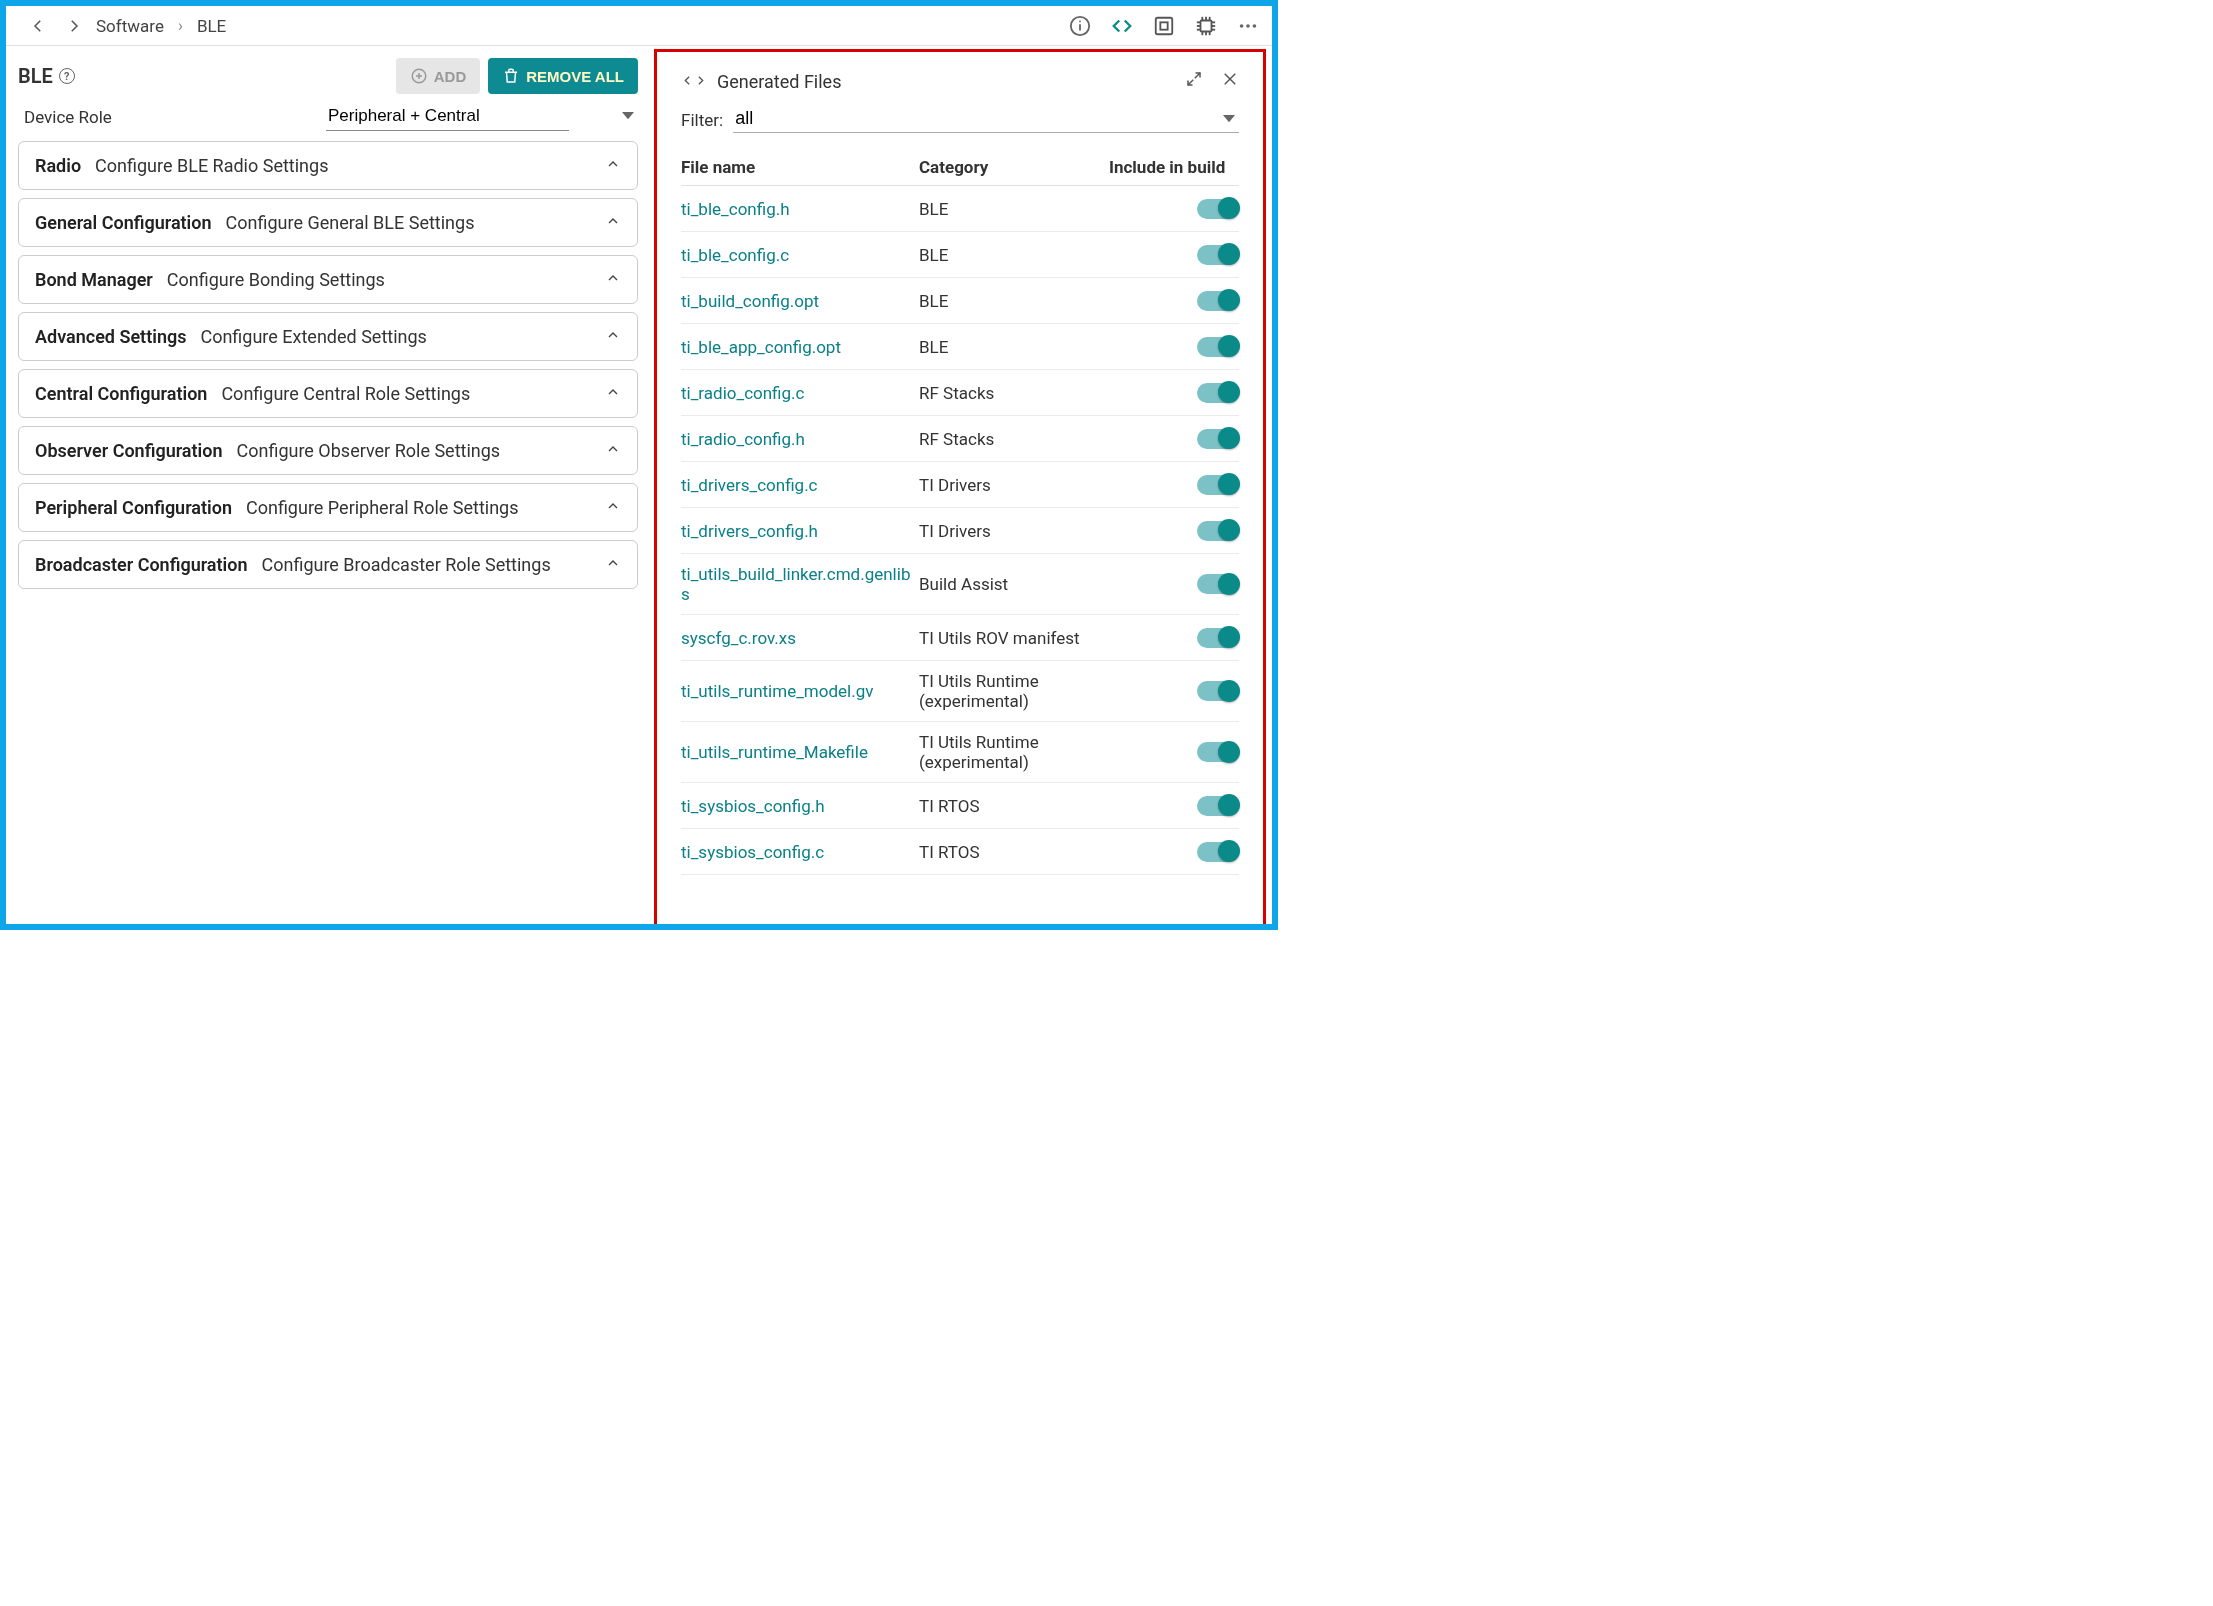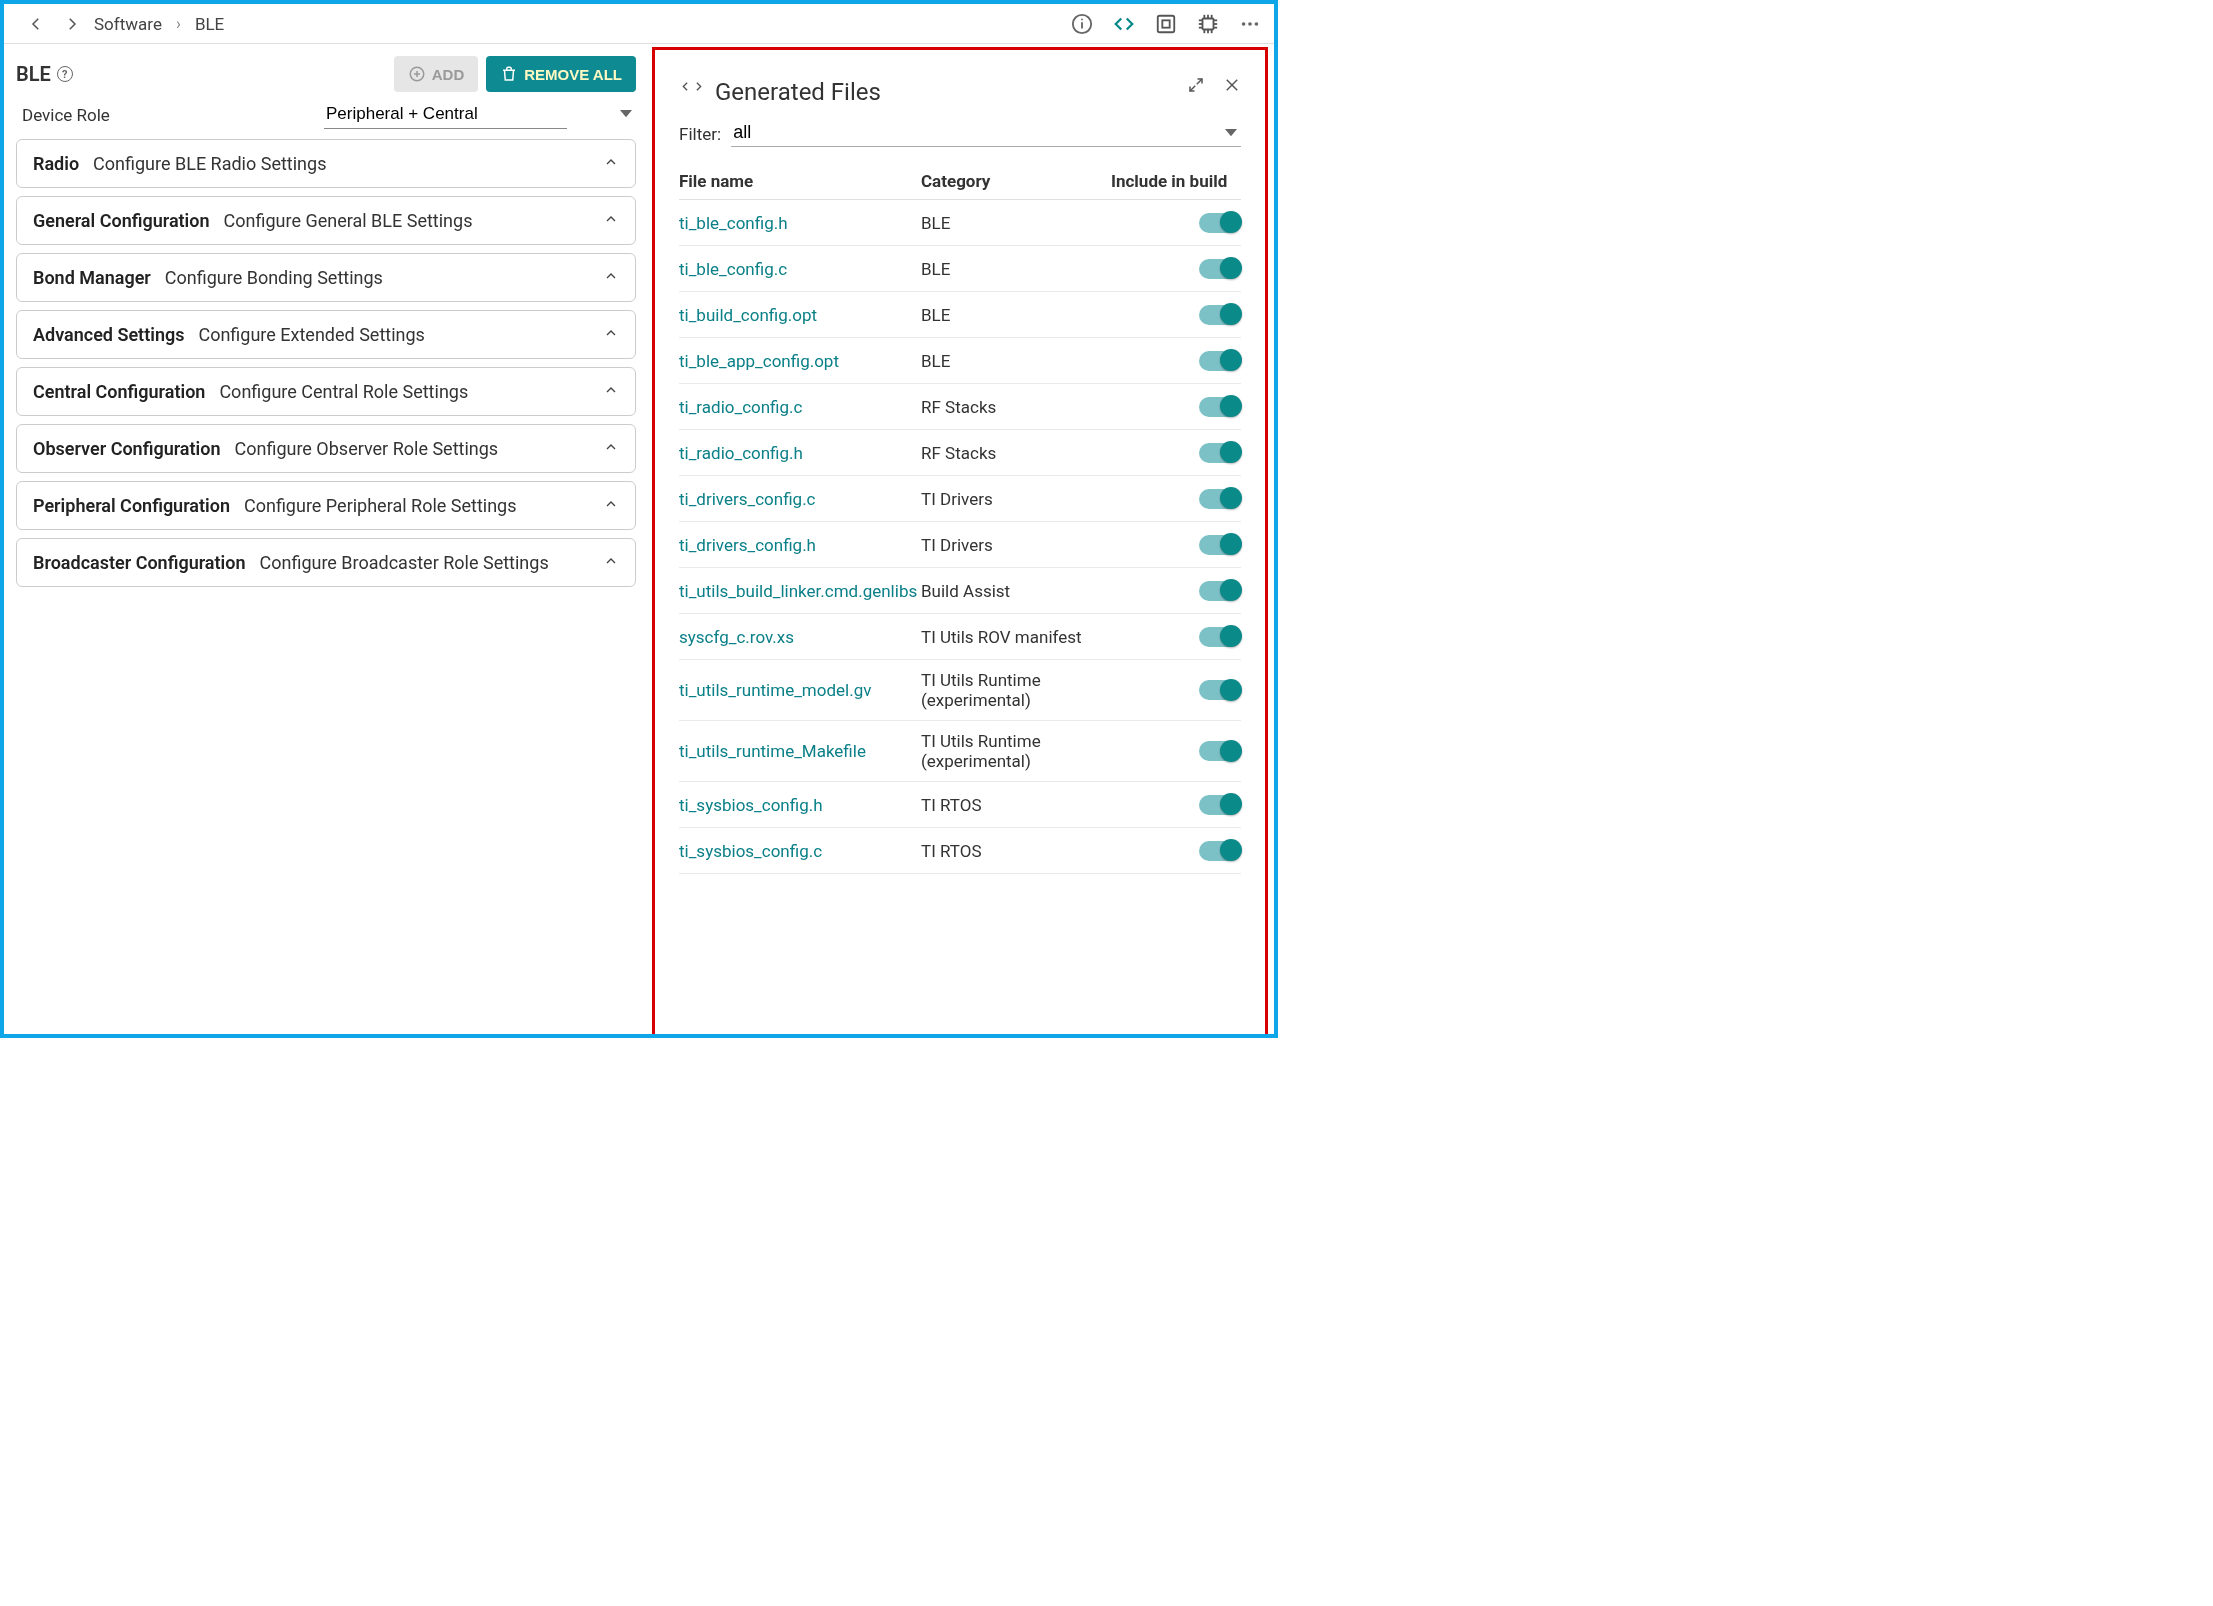--- a/index.html
+++ b/index.html
@@ -4,24 +4,24 @@
   <style>
     * { margin:0; padding:0; box-sizing:border-box; }
     body {
       font-family: -apple-system, BlinkMacSystemFont, "Segoe UI", Roboto, Arial, sans-serif;
       font-size: 16.5px;
       color: #333;
       background: #fff;
     }
     .app {
       width: 1278px;
-      height: 1038px;
+      height: 930px;
       display: flex;
       flex-direction: column;
-      border: 4px solid #0ea5e9;
+      border: 6px solid #0ea5e9;
     }
     
     .topbar {
       display: flex;
       align-items: center;
       justify-content: space-between;
       height: 40px;
       padding: 0 10px 0 18px;
       border-bottom: 1px solid #e0e0e0;
     }
@@ -127,21 +127,21 @@
       overflow:auto;
       padding: 18px 24px 10px 24px;
     }
     .gen-hdr {
       display:flex; align-items:center; justify-content:space-between;
       margin-bottom:14px;
     }
     .gen-title-box { display:flex; align-items:center; gap:10px; }
     .gen-nav { display:flex; align-items:center; gap:0px; }
     .gen-nav svg { width:13px; height:13px; stroke:#555; fill:none; stroke-width:2.5; }
-    .gen-title { font-size:24px; color:#333;margin-top:10px; }
+    .gen-title { font-size:18px; color:#333; }
     .gen-hdr-icons { display:flex; align-items:center; gap:18px; }
     .gen-hdr-icons svg { width:18px; height:18px; stroke:#555; fill:none; stroke-width:2; cursor:pointer; }
 
     .filter-row { display:flex; align-items:center; gap:10px; margin-bottom:14px; }
     .filter-label { font-size:17px; }
     .filter-select-wrap { position:relative; flex:1; }
     .filter-select {
       width:100%;
       border:none; border-bottom:1px solid #aaa;
       font-size:18px; padding:2px 20px 3px 2px;

